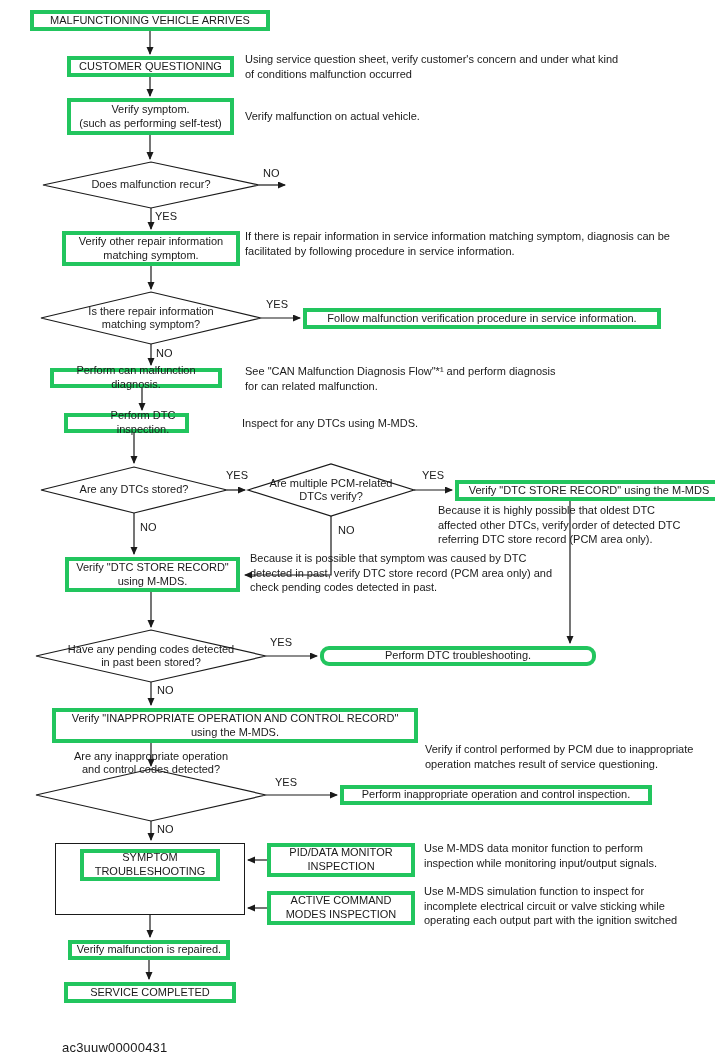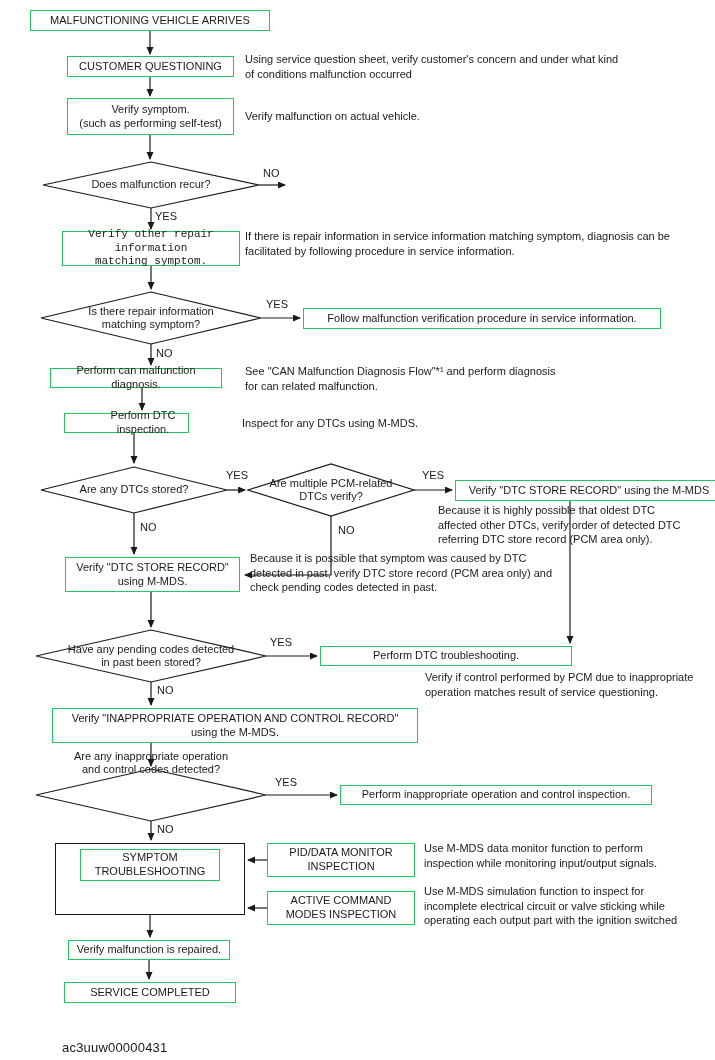--- a/index.html
+++ b/index.html
@@ -1,21 +1,21 @@
 <!DOCTYPE html>
 <html><head>
 <meta charset="utf-8">
 <style>
   * { margin:0; padding:0; box-sizing:border-box; }
   html,body { background:#ffffff; }
   body { font-family:"Liberation Sans", sans-serif; color:#1a1a1a; }
   .canvas { position:relative; width:715px; height:1060px; background:#fff; overflow:hidden; }
   svg.connectors { position:absolute; left:0; top:0; }
   .box {
-    position:absolute; border:1px solid #22c55e; background:#fff;
+    position:absolute; border:4px solid #22c55e; background:#fff;
     display:flex; align-items:center; justify-content:center;
     text-align:center; font-size:11px; line-height:1.25;
     white-space:pre-line; padding:1px 3px;
   }
   .note {
     position:absolute; font-size:11px; line-height:1.32;
     white-space:pre-line;
   }
   .dtext {
     position:absolute; font-size:11px; line-height:1.2;
@@ -70,29 +70,29 @@
       <polygon points="248,490 331,464 414,490 331,516"></polygon>
       <polygon points="36,656 151,630 266,656 151,682"></polygon>
       <polygon points="36,795 151,769 266,795 151,821"></polygon>
     </g>
   </svg>
 
   <div class="box" style="left:30px;top:10px;width:240px;height:21px;">MALFUNCTIONING VEHICLE ARRIVES</div>
   <div class="box" style="left:67px;top:56px;width:167px;height:21px;">CUSTOMER QUESTIONING</div>
   <div class="box" style="left:67px;top:98px;width:167px;height:37px;">Verify symptom.
 (such as performing self-test)</div>
-  <div class="box" style="left:62px;top:231px;width:178px;height:35px;font-family:Liberation Mono, monospace;">Verify other repair information
+  <div class="box" style="left:62px;top:231px;width:178px;height:35px;">Verify other repair information
 matching symptom.</div>
   <div class="box" style="left:303px;top:308px;width:358px;height:21px;">Follow malfunction verification procedure in service information.</div>
   <div class="box" style="left:50px;top:368px;width:172px;height:20px;">Perform can malfunction diagnosis.</div>
   <div class="box" style="left:64px;top:413px;width:125px;height:20px;padding-left:36px;">Perform DTC inspection.</div>
   <div class="box" style="left:455px;top:480px;width:268px;height:21px;">Verify  "DTC STORE RECORD" using the M-MDS</div>
   <div class="box" style="left:65px;top:557px;width:175px;height:35px;">Verify "DTC STORE RECORD"
 using M-MDS.</div>
-  <div class="box" style="left:320px;top:646px;width:252px;height:20px;">Perform DTC troubleshooting.</div>
+  <div class="box" style="left:320px;top:646px;width:276px;height:20px;border-radius:9px;">Perform DTC troubleshooting.</div>
   <div class="box" style="left:52px;top:708px;width:366px;height:35px;">Verify "INAPPROPRIATE OPERATION AND CONTROL RECORD"
 using the M-MDS.</div>
   <div class="box" style="left:340px;top:785px;width:312px;height:20px;">Perform inappropriate operation and control inspection.</div>
 
   <div class="outer-box" style="left:55px;top:843px;width:190px;height:72px;"></div>
   <div class="box" style="left:80px;top:849px;width:140px;height:32px;">SYMPTOM
 TROUBLESHOOTING</div>
   <div class="box" style="left:267px;top:843px;width:148px;height:34px;">PID/DATA MONITOR
 INSPECTION</div>
   <div class="box" style="left:267px;top:891px;width:148px;height:34px;">ACTIVE COMMAND
@@ -132,21 +132,21 @@
 facilitated by following procedure in service information.</div>
   <div class="note" style="left:245px;top:364px;">See "CAN Malfunction Diagnosis Flow"*¹ and perform diagnosis
 for can related malfunction.</div>
   <div class="note" style="left:242px;top:416px;">Inspect for any DTCs using M-MDS.</div>
   <div class="note" style="left:438px;top:503px;">Because it is highly possible that oldest DTC
 affected other DTCs, verify order of detected DTC
 referring DTC store record (PCM area only).</div>
   <div class="note" style="left:250px;top:551px;">Because it is possible that symptom was caused by DTC
 detected in past, verify DTC store record (PCM area only) and
 check pending codes detected in past.</div>
-  <div class="note" style="left:425px;top:670px;">Verify if control performed by PCM due to inappropriate
+  <div class="note" style="left:425px;top:742px;">Verify if control performed by PCM due to inappropriate
 operation matches result of service questioning.</div>
   <div class="note" style="left:424px;top:841px;">Use M-MDS data monitor function to perform
 inspection while monitoring input/output signals.</div>
   <div class="note" style="left:424px;top:884px;">Use M-MDS simulation function to inspect for
 incomplete electrical circuit or valve sticking while
 operating each output part with the ignition switched</div>
 
   <div class="caption" style="left:62px;top:1040px;">ac3uuw00000431</div>
 
 </div>

